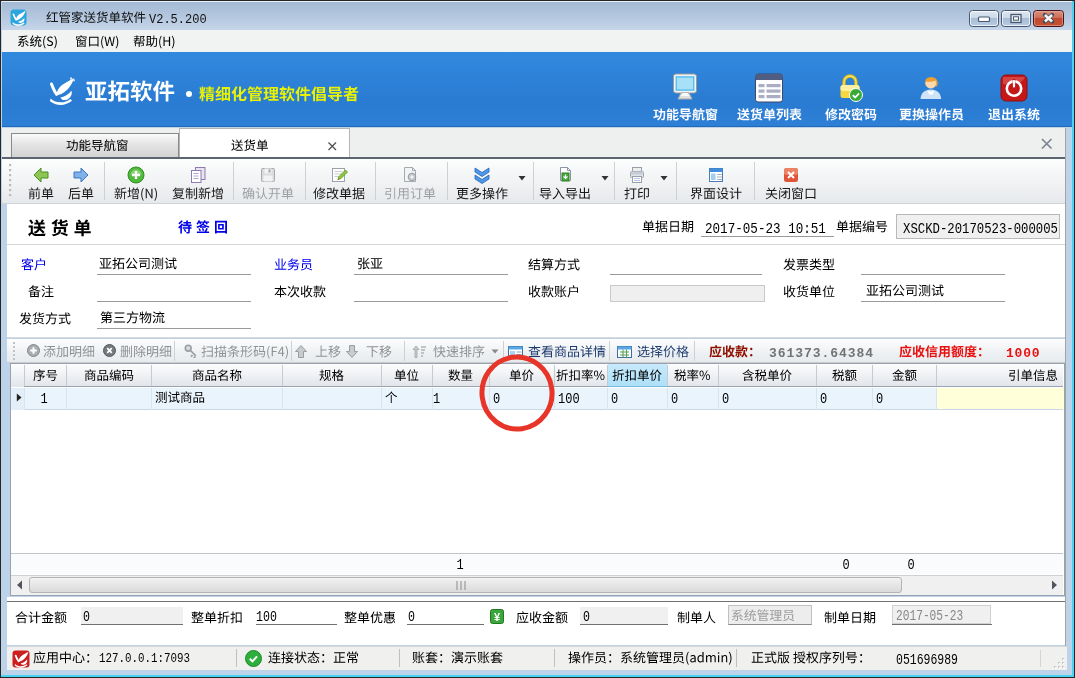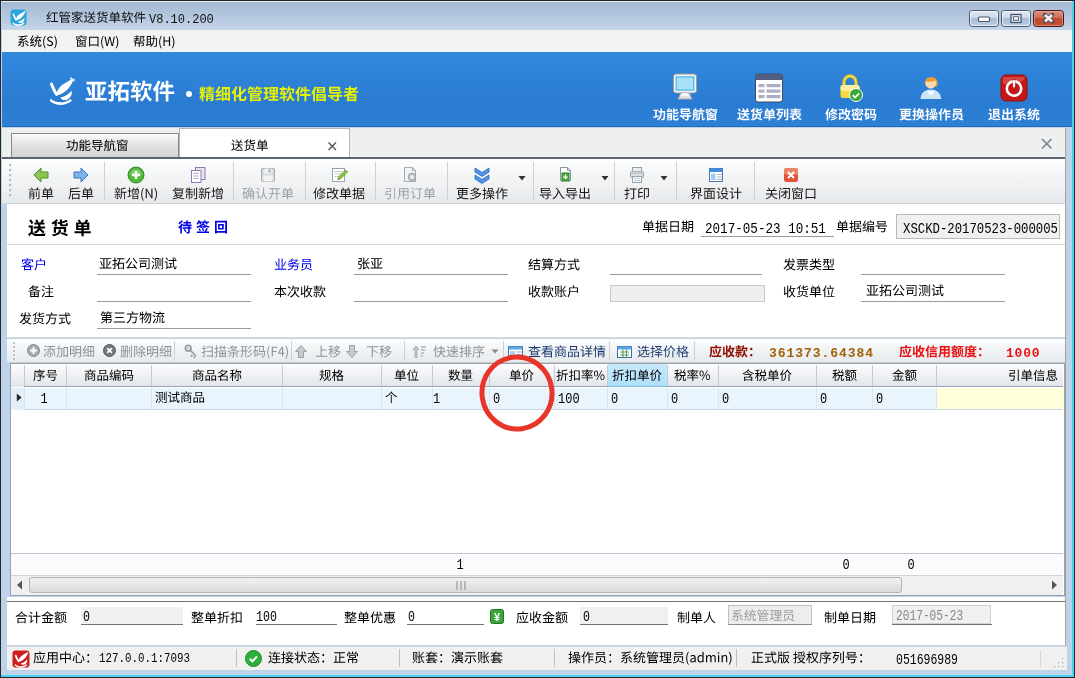--- a/index.html
+++ b/index.html
@@ -16,21 +16,21 @@
 <svg style="position:absolute;left:46.0px;top:11.0px;overflow:visible" width="1" height="1" fill="#111">
     <path transform="translate(0.0 10.9)" d="M0.5 -0.7 0.7 0.3C1.9 0 3.5 -0.3 5 -0.7L4.9 -1.5C3.3 -1.2 1.6 -0.9 0.5 -0.7ZM0.7 -5.3C0.9 -5.4 1.3 -5.5 2.9 -5.7C2.3 -4.9 1.8 -4.3 1.5 -4C1.1 -3.6 0.8 -3.3 0.5 -3.2C0.6 -3 0.8 -2.5 0.8 -2.3C1.1 -2.5 1.6 -2.6 5 -3.1C5 -3.3 5 -3.7 5 -3.9L2.2 -3.5C3.3 -4.6 4.3 -6 5.2 -7.4L4.4 -7.9C4.1 -7.4 3.8 -7 3.5 -6.5L1.8 -6.4C2.6 -7.5 3.4 -8.8 4 -10.1L3.1 -10.5C2.5 -9 1.5 -7.4 1.2 -7C0.9 -6.6 0.7 -6.3 0.4 -6.2C0.5 -6 0.7 -5.5 0.7 -5.3ZM5.1 -0.8V0.2H12V-0.8H9V-8.4H11.7V-9.3H5.3V-8.4H8V-0.8Z"></path>
     <path transform="translate(12.5 10.9)" d="M2.6 -5.5V1H3.6V0.6H9.6V1H10.6V-2.1H3.6V-3H9.9V-5.5ZM9.6 -0.2H3.6V-1.4H9.6ZM5.5 -7.8C5.6 -7.5 5.8 -7.2 5.9 -7H1.3V-4.9H2.2V-6.2H10.5V-4.9H11.4V-7H6.9C6.7 -7.3 6.5 -7.7 6.3 -8ZM3.6 -4.8H9V-3.7H3.6ZM2.1 -10.6C1.8 -9.5 1.2 -8.4 0.5 -7.7C0.8 -7.6 1.2 -7.4 1.4 -7.2C1.7 -7.7 2.1 -8.2 2.4 -8.8H3.2C3.5 -8.3 3.8 -7.8 3.9 -7.4L4.7 -7.7C4.6 -8 4.4 -8.4 4.1 -8.8H6.1V-9.5H2.7C2.8 -9.8 2.9 -10.1 3 -10.4ZM7.4 -10.5C7.2 -9.6 6.7 -8.7 6.2 -8.1C6.4 -8 6.8 -7.8 6.9 -7.7C7.2 -8 7.4 -8.4 7.7 -8.8H8.5C8.9 -8.3 9.3 -7.7 9.4 -7.4L10.2 -7.7C10.1 -8 9.8 -8.4 9.5 -8.8H11.8V-9.5H8C8.1 -9.8 8.2 -10.1 8.3 -10.4Z"></path>
     <path transform="translate(25.0 10.9)" d="M5.3 -10.3C5.5 -10 5.6 -9.7 5.8 -9.4H1.1V-6.8H2V-8.5H10.6V-6.8H11.5V-9.4H6.9C6.7 -9.8 6.5 -10.2 6.3 -10.6ZM9.9 -6C9.2 -5.4 8.1 -4.5 7.1 -3.9C6.9 -4.6 6.4 -5.3 5.8 -5.8C6.2 -6.1 6.5 -6.3 6.7 -6.5H9.9V-7.3H2.6V-6.5H5.5C4.3 -5.7 2.6 -5.1 1 -4.7C1.2 -4.5 1.4 -4.1 1.5 -3.9C2.7 -4.3 4 -4.8 5.1 -5.4C5.4 -5.2 5.6 -4.9 5.8 -4.7C4.7 -3.9 2.6 -3 1 -2.6C1.1 -2.4 1.4 -2.1 1.5 -1.9C3 -2.3 4.9 -3.2 6.1 -4C6.3 -3.8 6.4 -3.5 6.5 -3.2C5.2 -2 2.8 -0.9 0.8 -0.4C1 -0.2 1.2 0.2 1.2 0.4C3.1 -0.2 5.2 -1.2 6.6 -2.3C6.7 -1.3 6.5 -0.4 6.1 -0.1C5.9 0.1 5.7 0.1 5.3 0.1C5.1 0.1 4.7 0.1 4.2 0.1C4.4 0.3 4.4 0.7 4.5 1C4.9 1 5.2 1 5.5 1C6.1 1 6.4 0.9 6.8 0.5C7.5 0 7.8 -1.6 7.4 -3.2L8 -3.5C8.7 -1.7 9.9 -0.2 11.5 0.5C11.6 0.2 11.9 -0.1 12.1 -0.3C10.5 -0.9 9.3 -2.3 8.7 -4C9.4 -4.4 10.1 -4.9 10.7 -5.4Z"></path>
     <path transform="translate(37.5 10.9)" d="M5.1 -10.2C5.5 -9.5 6 -8.7 6.2 -8.2L7 -8.6C6.8 -9.1 6.3 -9.9 5.9 -10.5ZM1 -9.9C1.6 -9.2 2.4 -8.2 2.8 -7.6L3.6 -8.2C3.2 -8.8 2.4 -9.7 1.7 -10.4ZM9.9 -10.5C9.6 -9.8 9.1 -8.8 8.6 -8.2H4.4V-7.3H7.3V-5.9L7.3 -5.5H4V-4.6H7.2C7 -3.5 6.2 -2.4 4.1 -1.5C4.3 -1.3 4.6 -1 4.7 -0.8C6.6 -1.6 7.5 -2.6 7.9 -3.7C8.9 -2.7 10.1 -1.6 10.7 -0.8L11.4 -1.5C10.7 -2.3 9.3 -3.6 8.2 -4.6V-4.6H11.8V-5.5H8.3L8.3 -5.8V-7.3H11.5V-8.2H9.6C10 -8.8 10.4 -9.5 10.8 -10.2ZM3.1 -6.3H0.6V-5.4H2.2V-1.5C1.6 -1.3 1 -0.7 0.3 0.1L1 1C1.6 0.1 2.2 -0.7 2.6 -0.7C2.8 -0.7 3.2 -0.2 3.8 0.2C4.7 0.7 5.7 0.9 7.4 0.9C8.6 0.9 11 0.8 11.9 0.7C11.9 0.4 12 -0.1 12.2 -0.3C10.9 -0.2 9 -0.1 7.4 -0.1C5.9 -0.1 4.8 -0.2 4 -0.7C3.6 -0.9 3.3 -1.2 3.1 -1.3Z"></path>
     <path transform="translate(50.0 10.9)" d="M5.7 -3.8V-2.8C5.7 -1.8 5.4 -0.6 0.8 0.2C1 0.4 1.3 0.8 1.4 1C6.1 0 6.7 -1.5 6.7 -2.7V-3.8ZM6.6 -0.9C8.2 -0.4 10.2 0.4 11.2 1L11.8 0.2C10.7 -0.3 8.6 -1.1 7.1 -1.5ZM2.4 -5.2V-1.2H3.4V-4.3H9.3V-1.3H10.3V-5.2ZM6.5 -10.5V-8.6C5.9 -8.4 5.2 -8.3 4.6 -8.2C4.8 -8 4.9 -7.7 4.9 -7.5L6.5 -7.8V-7.2C6.5 -6.2 6.9 -6 8.1 -6C8.4 -6 10.1 -6 10.4 -6C11.4 -6 11.7 -6.3 11.8 -7.7C11.6 -7.8 11.2 -7.9 11 -8.1C10.9 -6.9 10.8 -6.8 10.3 -6.8C10 -6.8 8.5 -6.8 8.2 -6.8C7.6 -6.8 7.5 -6.8 7.5 -7.2V-8.1C9 -8.4 10.5 -8.9 11.5 -9.4L10.9 -10.1C10.1 -9.6 8.8 -9.2 7.5 -8.8V-10.5ZM4.1 -10.6C3.3 -9.5 1.9 -8.5 0.5 -7.8C0.7 -7.7 1 -7.3 1.2 -7.1C1.7 -7.4 2.3 -7.8 2.8 -8.2V-5.7H3.8V-9C4.2 -9.4 4.6 -9.8 5 -10.2Z"></path>
     <path transform="translate(62.5 10.9)" d="M2.8 -5.5H5.7V-4.1H2.8ZM6.7 -5.5H9.8V-4.1H6.7ZM2.8 -7.5H5.7V-6.2H2.8ZM6.7 -7.5H9.8V-6.2H6.7ZM8.9 -10.5C8.6 -9.8 8.1 -8.9 7.6 -8.3H4.6L5.1 -8.6C4.8 -9.1 4.2 -9.9 3.7 -10.5L3 -10.1C3.4 -9.6 3.9 -8.8 4.2 -8.3H1.9V-3.3H5.7V-2.1H0.7V-1.2H5.7V1H6.7V-1.2H11.9V-2.1H6.7V-3.3H10.8V-8.3H8.7C9.1 -8.9 9.5 -9.5 9.9 -10.1Z"></path>
     <path transform="translate(75.0 10.9)" d="M7.4 -10.5C7.1 -8.6 6.6 -6.7 5.8 -5.6C6 -5.4 6.4 -5.2 6.5 -5C7 -5.8 7.4 -6.7 7.7 -7.7H11C10.8 -6.9 10.6 -5.9 10.4 -5.3L11.1 -5.1C11.4 -5.9 11.7 -7.3 12 -8.4L11.4 -8.6L11.2 -8.6H8C8.1 -9.2 8.2 -9.8 8.3 -10.4ZM8.3 -6.5V-6C8.3 -4.2 8.1 -1.6 5.4 0.4C5.7 0.5 6 0.8 6.2 1C7.7 -0.2 8.5 -1.5 8.8 -2.9C9.4 -1.1 10.2 0.2 11.4 1C11.6 0.8 11.9 0.4 12.1 0.2C10.5 -0.6 9.6 -2.6 9.2 -4.8C9.2 -5.2 9.2 -5.6 9.2 -6V-6.5ZM1.2 -4.2C1.3 -4.2 1.7 -4.3 2.1 -4.3H3.5V-2.5L0.5 -2.1L0.7 -1.2L3.5 -1.6V1H4.3V-1.7L6 -2L6 -2.9L4.3 -2.6V-4.3H5.9V-5.2H4.3V-7H3.5V-5.2H2.1C2.5 -6 2.9 -7.1 3.3 -8.1H6V-9H3.6C3.7 -9.4 3.8 -9.9 4 -10.3L3 -10.5C2.9 -10 2.8 -9.5 2.7 -9H0.6V-8.1H2.4C2.1 -7.1 1.7 -6.3 1.6 -6C1.3 -5.4 1.1 -5 0.9 -5C1 -4.8 1.1 -4.3 1.2 -4.2Z"></path>
     <path transform="translate(87.5 10.9)" d="M4 -4.3V-3.4H7.6V1H8.5V-3.4H11.9V-4.3H8.5V-7H11.4V-7.9H8.5V-10.4H7.6V-7.9H5.9C6 -8.5 6.2 -9.1 6.3 -9.7L5.4 -9.9C5.1 -8.2 4.6 -6.6 3.9 -5.6C4.1 -5.5 4.5 -5.2 4.7 -5.1C5 -5.6 5.3 -6.3 5.6 -7H7.6V-4.3ZM3.4 -10.5C2.7 -8.6 1.6 -6.7 0.4 -5.5C0.6 -5.2 0.8 -4.8 0.9 -4.5C1.3 -5 1.7 -5.5 2.1 -6V1H3V-7.5C3.5 -8.3 3.9 -9.3 4.2 -10.2Z"></path>
   </svg>
-<div style="position:absolute;left:149px;top:13px;font:normal 12px 'Liberation Mono',monospace;color:#111;letter-spacing:0px;white-space:pre;">V8.10.200</div>
+<div style="position:absolute;left:149px;top:13px;font:normal 12px 'Liberation Mono',monospace;color:#111;letter-spacing:0px;white-space:pre;">V2.5.200</div>
 <svg style="position:absolute;left:969px;top:10px;" width="31" height="17" viewBox="0 0 31 17">
     <defs>
       <linearGradient id="bgmin" x1="0" y1="0" x2="0" y2="1">
         <stop offset="0" stop-color="#e0e9f4"></stop>
         <stop offset="0.45" stop-color="#ccd9e9"></stop>
         <stop offset="0.5" stop-color="#a8bdd6"></stop>
         <stop offset="1" stop-color="#b8cce2"></stop>
       </linearGradient>
     </defs>
     <rect x="0.5" y="0.5" width="29" height="16" rx="3" fill="url(#bgmin)" stroke="#46566c"></rect>
@@ -586,21 +586,21 @@
     <path transform="translate(13.0 11.3)" d="M2.3 -10.9V-8.3H0.6V-7.4H2.3V-4.6C1.6 -4.4 1 -4.2 0.5 -4.1L0.7 -3.1L2.3 -3.7V-0.2C2.3 0 2.2 0.1 2.1 0.1C1.9 0.1 1.4 0.1 0.9 0.1C1 0.3 1.1 0.7 1.1 1C2 1 2.5 1 2.8 0.8C3.1 0.7 3.2 0.4 3.2 -0.2V-4L4.8 -4.5L4.6 -5.4L3.2 -4.9V-7.4H4.8V-8.3H3.2V-10.9ZM10.5 -9.3C10 -8.7 9.3 -8.1 8.6 -7.6C7.9 -8.1 7.4 -8.7 6.9 -9.3ZM5.1 -10.2V-9.3H6C6.5 -8.5 7.1 -7.7 7.9 -7.1C6.8 -6.5 5.7 -6 4.6 -5.7C4.8 -5.5 5 -5.2 5.1 -4.9C6.3 -5.3 7.5 -5.8 8.6 -6.5C9.6 -5.8 10.8 -5.3 12.1 -4.9C12.2 -5.2 12.5 -5.6 12.7 -5.7C11.4 -6 10.3 -6.4 9.4 -7C10.4 -7.8 11.3 -8.8 11.8 -9.9L11.2 -10.3L11.1 -10.2ZM8.1 -5.4V-4.2H5.4V-3.3H8.1V-2H4.8V-1.1H8.1V1.1H9V-1.1H12.4V-2H9V-3.3H11.5V-4.2H9V-5.4Z"></path>
     <path transform="translate(26.0 11.3)" d="M9.4 -5.9V1H10.4V-5.9ZM5.7 -5.8V-4.1C5.7 -2.8 5.6 -0.8 3.7 0.5C3.9 0.6 4.3 0.9 4.4 1.1C6.5 -0.4 6.7 -2.6 6.7 -4.1V-5.8ZM7.8 -10.9C7.1 -9.3 5.7 -7.3 3.3 -6C3.6 -5.9 3.8 -5.5 4 -5.3C5.8 -6.4 7.1 -7.8 8 -9.3C9.1 -7.7 10.5 -6.3 11.9 -5.4C12.1 -5.7 12.4 -6 12.6 -6.2C11.1 -7 9.5 -8.6 8.5 -10.2L8.8 -10.8ZM3.5 -10.9C2.8 -8.9 1.7 -7 0.5 -5.7C0.7 -5.5 0.9 -5 1.1 -4.8C1.4 -5.2 1.8 -5.7 2.2 -6.2V1H3.1V-7.8C3.6 -8.7 4.1 -9.7 4.4 -10.6Z"></path>
     <path transform="translate(39.0 11.3)" d="M7.5 -8.7H10.3C9.9 -7.9 9.4 -7.1 8.8 -6.4C8.2 -7.1 7.7 -7.8 7.3 -8.4ZM2.6 -10.9V-8.1H0.7V-7.2H2.5C2.1 -5.4 1.2 -3.4 0.4 -2.3C0.5 -2.1 0.8 -1.7 0.9 -1.4C1.5 -2.3 2.1 -3.7 2.6 -5.2V1H3.5V-5.5C4 -5 4.4 -4.3 4.6 -3.9L5.2 -4.6C5 -5 3.9 -6.3 3.5 -6.6V-7.2H5L4.7 -7C4.9 -6.8 5.3 -6.5 5.5 -6.3C5.9 -6.7 6.4 -7.1 6.8 -7.7C7.1 -7.1 7.6 -6.4 8.1 -5.8C7 -4.9 5.7 -4.2 4.4 -3.8C4.6 -3.6 4.9 -3.2 5 -3C5.3 -3.1 5.7 -3.2 6 -3.4V1.1H6.9V0.5H10.5V1H11.5V-3.5L12.1 -3.3C12.2 -3.5 12.5 -3.9 12.7 -4.1C11.4 -4.5 10.3 -5.1 9.4 -5.8C10.3 -6.8 11.1 -7.9 11.6 -9.3L10.9 -9.6L10.8 -9.5H8C8.2 -9.9 8.3 -10.3 8.5 -10.7L7.6 -10.9C7.1 -9.6 6.2 -8.3 5.2 -7.4V-8.1H3.5V-10.9ZM6.9 -0.4V-2.9H10.5V-0.4ZM6.6 -3.7C7.4 -4.1 8.1 -4.6 8.8 -5.2C9.4 -4.7 10.2 -4.1 11 -3.7Z"></path>
   </svg>
 <svg style="position:absolute;left:709.0px;top:345.0px;overflow:visible" width="1" height="1" fill="#901000">
     <path transform="translate(0.0 11.3)" d="M3.4 -6.4C3.9 -5 4.5 -3.1 4.7 -1.9L6.2 -2.5C5.9 -3.7 5.3 -5.5 4.7 -6.9ZM5.9 -7.2C6.4 -5.8 6.8 -3.9 7 -2.7L8.5 -3.1C8.3 -4.3 7.8 -6.1 7.4 -7.5ZM5.9 -10.8C6.1 -10.4 6.3 -10 6.4 -9.5H1.4V-6C1.4 -4.1 1.3 -1.5 0.4 0.4C0.7 0.5 1.4 1 1.7 1.3C2.8 -0.7 3 -3.9 3 -6V-8.1H12.4V-9.5H8.2C8 -10 7.7 -10.7 7.5 -11.2ZM2.8 -0.8V0.7H12.5V-0.8H9.3C10.5 -2.7 11.4 -5 12 -7L10.3 -7.6C9.9 -5.4 8.9 -2.8 7.7 -0.8Z"></path>
     <path transform="translate(13.0 11.3)" d="M8.2 -7.1H10.3C10 -5.8 9.7 -4.7 9.3 -3.7C8.7 -4.6 8.3 -5.7 8 -6.8ZM1.2 -1C1.5 -1.2 1.9 -1.5 4 -2.2V1.2H5.6V-5.4C5.9 -5 6.3 -4.5 6.5 -4.2C6.7 -4.4 7 -4.8 7.2 -5.1C7.5 -4.1 7.9 -3.1 8.4 -2.2C7.7 -1.3 6.8 -0.6 5.7 -0.1C6 0.2 6.5 0.9 6.7 1.2C7.7 0.6 8.6 -0.1 9.3 -0.9C10 -0.1 10.7 0.6 11.6 1.1C11.9 0.7 12.3 0.1 12.7 -0.2C11.7 -0.7 10.9 -1.4 10.2 -2.2C11 -3.6 11.5 -5.2 11.8 -7.1H12.6V-8.6H8.6C8.8 -9.3 9 -10 9.1 -10.8L7.5 -11C7.2 -9 6.6 -7 5.6 -5.7V-10.9H4V-3.7L2.6 -3.3V-9.6H1.1V-3.3C1.1 -2.8 0.9 -2.5 0.6 -2.4C0.9 -2.1 1.1 -1.4 1.2 -1Z"></path>
     <path transform="translate(26.0 11.3)" d="M1.2 -2.8C1 -1.9 0.6 -0.9 0.2 -0.3C0.6 -0.2 1.2 0.1 1.4 0.3C1.8 -0.4 2.2 -1.5 2.5 -2.5ZM4.7 -2.4C5 -1.7 5.4 -0.8 5.5 -0.3L6.7 -0.8C6.6 -1.4 6.2 -2.2 5.9 -2.8ZM8.5 -6.4V-5.8C8.5 -4.2 8.3 -1.7 6.2 0.1C6.6 0.4 7.1 0.9 7.4 1.2C8.4 0.3 9 -0.8 9.4 -1.9C9.9 -0.6 10.6 0.5 11.7 1.1C11.9 0.7 12.4 0.1 12.7 -0.2C11.3 -0.9 10.4 -2.6 10 -4.6C10 -5 10 -5.4 10 -5.8V-6.4ZM2.9 -11V-10H0.6V-8.7H2.9V-8.1H0.9V-6.8H6.4V-8.1H4.4V-8.7H6.7V-10H4.4V-11ZM0.4 -4.3V-3.1H2.9V-0.3C2.9 -0.2 2.9 -0.2 2.7 -0.2C2.6 -0.2 2.2 -0.2 1.8 -0.2C1.9 0.2 2.1 0.8 2.2 1.2C2.9 1.2 3.4 1.1 3.8 0.9C4.3 0.7 4.4 0.3 4.4 -0.3V-3.1H6.8V-4.3ZM11.3 -8.7 11.1 -8.7H8.7C8.9 -9.4 9 -10.1 9.1 -10.8L7.6 -11C7.4 -9.2 7 -7.4 6.3 -6.1V-6.2H1V-4.9H6.3V-5.5C6.6 -5.2 7.1 -4.9 7.3 -4.7C7.7 -5.4 8.1 -6.3 8.4 -7.3H10.9C10.8 -6.5 10.6 -5.7 10.4 -5.1L11.7 -4.7C12 -5.7 12.4 -7.2 12.6 -8.5L11.6 -8.8Z"></path>
     <path transform="translate(39.0 11.3)" d="M3.2 -6.1C3.9 -6.1 4.5 -6.6 4.5 -7.3C4.5 -8 3.9 -8.6 3.2 -8.6C2.6 -8.6 2 -8 2 -7.3C2 -6.6 2.6 -6.1 3.2 -6.1ZM3.2 0.1C3.9 0.1 4.5 -0.4 4.5 -1.1C4.5 -1.8 3.9 -2.4 3.2 -2.4C2.6 -2.4 2 -1.8 2 -1.1C2 -0.4 2.6 0.1 3.2 0.1Z"></path>
   </svg>
-<div style="position:absolute;left:769px;top:345.5px;font:bold 13px 'Liberation Mono',monospace;color:#a16207;letter-spacing:0.95px;white-space:pre;">361373.64384</div>
+<div style="position:absolute;left:769px;top:345.5px;font:bold 13px 'Liberation Mono',monospace;color:#737373;letter-spacing:0.95px;white-space:pre;">361373.64384</div>
 <svg style="position:absolute;left:899.0px;top:345.0px;overflow:visible" width="1" height="1" fill="#e81010">
     <path transform="translate(0.0 11.3)" d="M3.4 -6.4C3.9 -5 4.5 -3.1 4.7 -1.9L6.2 -2.5C5.9 -3.7 5.3 -5.5 4.7 -6.9ZM5.9 -7.2C6.4 -5.8 6.8 -3.9 7 -2.7L8.5 -3.1C8.3 -4.3 7.8 -6.1 7.4 -7.5ZM5.9 -10.8C6.1 -10.4 6.3 -10 6.4 -9.5H1.4V-6C1.4 -4.1 1.3 -1.5 0.4 0.4C0.7 0.5 1.4 1 1.7 1.3C2.8 -0.7 3 -3.9 3 -6V-8.1H12.4V-9.5H8.2C8 -10 7.7 -10.7 7.5 -11.2ZM2.8 -0.8V0.7H12.5V-0.8H9.3C10.5 -2.7 11.4 -5 12 -7L10.3 -7.6C9.9 -5.4 8.9 -2.8 7.7 -0.8Z"></path>
     <path transform="translate(13.0 11.3)" d="M8.2 -7.1H10.3C10 -5.8 9.7 -4.7 9.3 -3.7C8.7 -4.6 8.3 -5.7 8 -6.8ZM1.2 -1C1.5 -1.2 1.9 -1.5 4 -2.2V1.2H5.6V-5.4C5.9 -5 6.3 -4.5 6.5 -4.2C6.7 -4.4 7 -4.8 7.2 -5.1C7.5 -4.1 7.9 -3.1 8.4 -2.2C7.7 -1.3 6.8 -0.6 5.7 -0.1C6 0.2 6.5 0.9 6.7 1.2C7.7 0.6 8.6 -0.1 9.3 -0.9C10 -0.1 10.7 0.6 11.6 1.1C11.9 0.7 12.3 0.1 12.7 -0.2C11.7 -0.7 10.9 -1.4 10.2 -2.2C11 -3.6 11.5 -5.2 11.8 -7.1H12.6V-8.6H8.6C8.8 -9.3 9 -10 9.1 -10.8L7.5 -11C7.2 -9 6.6 -7 5.6 -5.7V-10.9H4V-3.7L2.6 -3.3V-9.6H1.1V-3.3C1.1 -2.8 0.9 -2.5 0.6 -2.4C0.9 -2.1 1.1 -1.4 1.2 -1Z"></path>
     <path transform="translate(26.0 11.3)" d="M5 -7.1V-5.8H11.5V-7.1ZM5 -5.2V-4H11.5V-5.2ZM4.8 -3.2V1.1H6.1V0.7H10.3V1.1H11.7V-3.2ZM6.1 -0.5V-2H10.3V-0.5ZM7 -10.6C7.3 -10.1 7.6 -9.5 7.8 -9H4.1V-7.7H12.5V-9H8.5L9.3 -9.3C9.1 -9.8 8.7 -10.5 8.3 -11.1ZM3.1 -11C2.4 -9.2 1.4 -7.3 0.3 -6.1C0.6 -5.7 1 -4.9 1.1 -4.6C1.4 -4.9 1.7 -5.4 2.1 -5.8V1.2H3.5V-8.3C3.8 -9 4.2 -9.8 4.4 -10.6Z"></path>
     <path transform="translate(39.0 11.3)" d="M1.8 -10.2V-5.5C1.8 -3.7 1.7 -1.4 0.3 0.2C0.7 0.4 1.3 0.9 1.5 1.2C2.5 0.2 3 -1.2 3.2 -2.6H5.8V1H7.4V-2.6H10.2V-0.7C10.2 -0.5 10.1 -0.4 9.8 -0.4C9.6 -0.4 8.7 -0.4 8 -0.4C8.2 0 8.4 0.7 8.5 1.1C9.7 1.1 10.5 1.1 11 0.8C11.5 0.6 11.7 0.2 11.7 -0.7V-10.2ZM3.4 -8.7H5.8V-7.2H3.4ZM10.2 -8.7V-7.2H7.4V-8.7ZM3.4 -5.7H5.8V-4.1H3.3C3.4 -4.6 3.4 -5.1 3.4 -5.5ZM10.2 -5.7V-4.1H7.4V-5.7Z"></path>
     <path transform="translate(52.0 11.3)" d="M9.6 -0.8C10.4 -0.2 11.4 0.6 11.9 1.2L12.8 0.1C12.3 -0.4 11.2 -1.2 10.4 -1.8ZM6.8 -7.9V-1.7H8.1V-6.7H10.8V-1.8H12.1V-7.9H9.8L10.2 -9H12.5V-10.3H6.7V-9H8.8C8.7 -8.6 8.6 -8.2 8.4 -7.9ZM1.7 -5.1 2.4 -4.8C1.8 -4.4 1.1 -4.2 0.4 -4C0.5 -3.7 0.8 -2.9 0.9 -2.5L1.5 -2.7V1.1H2.8V0.7H4.5V1H5.9V0.3C6.2 0.5 6.4 0.9 6.6 1.2C9.8 0.1 10.1 -2 10.2 -6.2H8.8C8.8 -2.5 8.7 -0.9 5.9 0.1V-3H5.8L6.8 -4C6.3 -4.3 5.7 -4.6 4.9 -5C5.5 -5.6 6 -6.2 6.4 -7L5.6 -7.5H6.5V-9.8H4.6L4 -11L2.5 -10.7L2.9 -9.8H0.6V-7.5H1.9V-8.5H5.1V-7.5H3.5L3.9 -8.1L2.5 -8.3C2.1 -7.6 1.3 -6.7 0.2 -6.1C0.5 -5.9 0.9 -5.4 1.1 -5.1C1.7 -5.5 2.2 -5.9 2.6 -6.4H4.4C4.2 -6.1 3.9 -5.8 3.6 -5.6L2.7 -6ZM2.8 -0.5V-1.8H4.5V-0.5ZM2 -3C2.7 -3.3 3.3 -3.6 3.8 -4C4.5 -3.6 5.2 -3.3 5.6 -3Z"></path>
     <path transform="translate(65.0 11.3)" d="M5 -8.2V-7.3H3.3V-6.1H5V-4H10.4V-6.1H12.3V-7.3H10.4V-8.2H8.9V-7.3H6.5V-8.2ZM8.9 -6.1V-5.2H6.5V-6.1ZM9.3 -2.3C8.8 -1.9 8.2 -1.5 7.6 -1.2C6.9 -1.5 6.3 -1.9 5.8 -2.3ZM3.4 -3.5V-2.3H4.8L4.2 -2.1C4.7 -1.6 5.2 -1.1 5.8 -0.7C4.8 -0.5 3.8 -0.3 2.7 -0.2C3 0.1 3.2 0.7 3.4 1.1C4.8 0.9 6.3 0.6 7.5 0.2C8.7 0.7 10.1 1 11.7 1.2C11.9 0.8 12.3 0.1 12.6 -0.2C11.4 -0.3 10.3 -0.4 9.3 -0.7C10.3 -1.3 11.1 -2.1 11.6 -3.1L10.7 -3.6L10.4 -3.5ZM6 -10.8C6.1 -10.5 6.2 -10.2 6.3 -9.9H1.4V-6.4C1.4 -4.5 1.4 -1.5 0.3 0.5C0.7 0.6 1.4 0.9 1.7 1.1C2.8 -1 3 -4.3 3 -6.4V-8.5H12.4V-9.9H8.1C8 -10.3 7.8 -10.8 7.6 -11.1Z"></path>
     <path transform="translate(78.0 11.3)" d="M3.2 -6.1C3.9 -6.1 4.5 -6.6 4.5 -7.3C4.5 -8 3.9 -8.6 3.2 -8.6C2.6 -8.6 2 -8 2 -7.3C2 -6.6 2.6 -6.1 3.2 -6.1ZM3.2 0.1C3.9 0.1 4.5 -0.4 4.5 -1.1C4.5 -1.8 3.9 -2.4 3.2 -2.4C2.6 -2.4 2 -1.8 2 -1.1C2 -0.4 2.6 0.1 3.2 0.1Z"></path>
   </svg>
 <div style="position:absolute;left:1006px;top:345.5px;font:bold 13px 'Liberation Mono',monospace;color:#e81010;letter-spacing:0.8px;white-space:pre;">1000</div>

